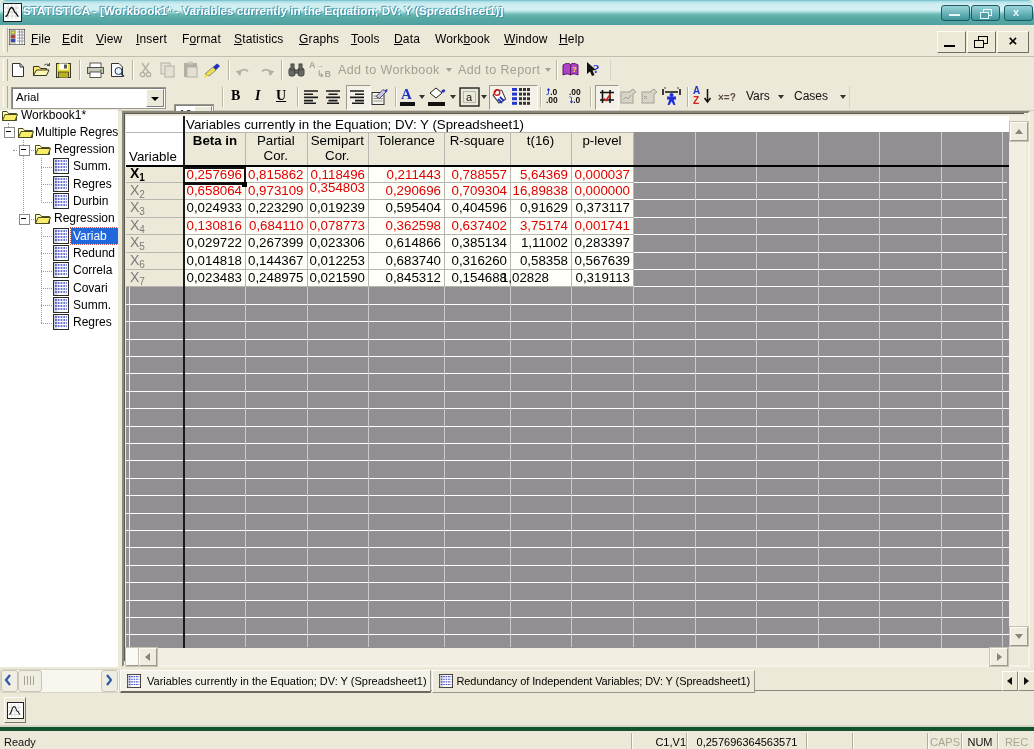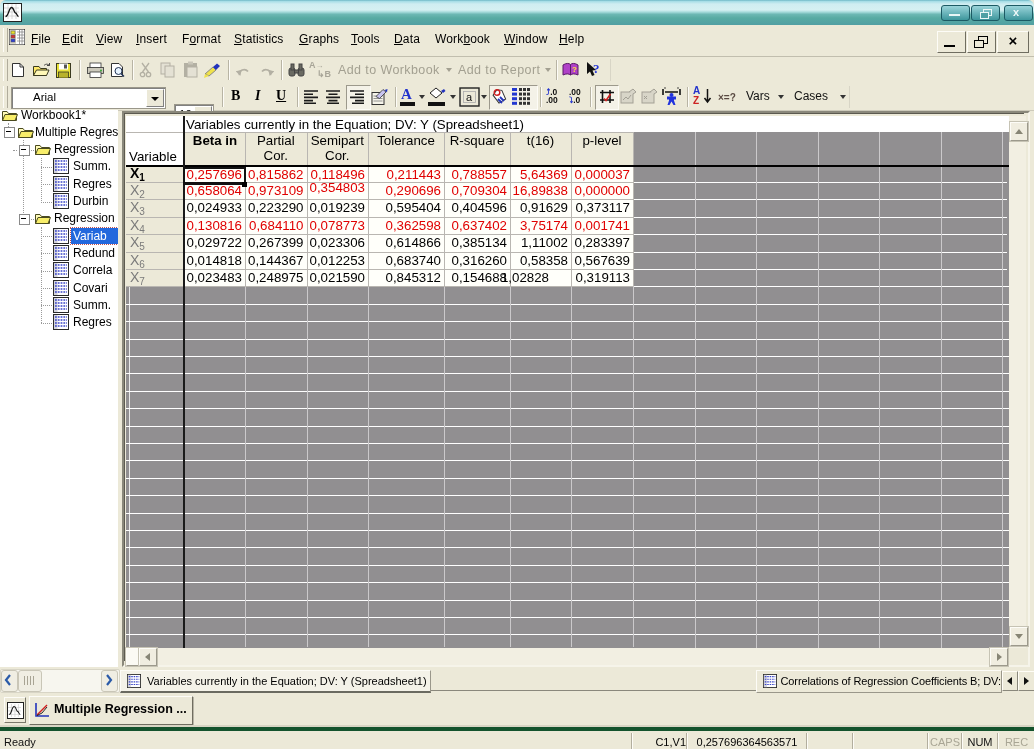--- a/index.html
+++ b/index.html
@@ -25,20 +25,21 @@
 </style></head><body>
 <div id="w">
 
 <div class="ap" id="titlebar" style="left:0;top:0;width:1034px;height:25px;background:linear-gradient(#69b4c2 0%,#a5dde6 5%,#cfedf1 16%,#d5f0f2 40%,#a8dcdc 48%,#6db8b4 57%,#58aba3 72%,#519fa3 100%);border-radius:6px 6px 0 0"></div>
 <div class="ap" style="left:3px;top:3px;width:17px;height:17px;background:#fff;border:1px solid #222">
  <svg width="15" height="15" viewBox="0 0 15 15">
   <path d="M0 4 H15 M0 8 H15 M0 12 H15 M4 0 V15 M8 0 V15 M12 0 V15" stroke="#c8c8c8" stroke-width="0.7"></path>
   <path d="M1.5 12.5 C4.5 12.5 5 3.5 7.5 3.5 C10 3.5 10 9 11.5 9 C13 9 13 12.5 14.5 12.5" stroke="#111" stroke-width="1.3" fill="none"></path>
  </svg>
 </div>
+<div class="ap" style="left:23px;top:4px;font-size:11.7px;font-weight:bold;color:#fff;text-shadow:1px 1px 1px #3a93a8,-1px -1px 1px #3a93a8;white-space:nowrap">STATISTICA - [Workbook1* - Variables currently in the Equation; DV: Y (Spreadsheet1)]</div>
 
 <div class="ap" style="left:941px;top:5px;width:27px;height:14px;border-radius:3px;border:1px solid #1c5a64;background:linear-gradient(#9ad4da,#3d969c)">
       <div class="ap" style="left:7px;top:8px;width:11px;height:2px;background:#e8f6f6"></div>
     </div>
 <div class="ap" style="left:971px;top:5px;width:27px;height:14px;border-radius:3px;border:1px solid #1c5a64;background:linear-gradient(#9ad4da,#3d969c)">
       <div class="ap" style="left:11px;top:3px;width:7px;height:5px;border:1px solid #e8f6f6"></div>
       <div class="ap" style="left:8px;top:6px;width:7px;height:5px;border:1px solid #e8f6f6;background:#4da0a4"></div>
     </div>
 <div class="ap" style="left:1004px;top:5px;width:27px;height:14px;border-radius:3px;border:1px solid #1c5a64;background:linear-gradient(#9ad4da,#3d969c)">
       <div class="ap" style="left:8px;top:1px;color:#eef8f8;font-size:11px;font-weight:bold;line-height:11px">x</div>
@@ -165,21 +166,21 @@
  <div class="ap" style="left:584px;top:4px"><svg width="18" height="18">
           <path d="M3 1 L3 13 L6 10.5 L8 15 L10.5 14 L8.5 9.5 L12 9 Z" fill="#111"></path>
           <text x="9" y="12" font-size="13" fill="#2637d8" font-weight="bold" font-family="Liberation Serif">?</text>
         </svg></div>
  <div class="ap" style="left:610px;top:2px;width:1px;height:22px;background:#d8d5c6"></div>
 </div>
 
 <div class="ap" id="tb2" style="left:0;top:84px;width:1034px;height:26px;background:#ece9d8;border-bottom:1px solid #cdcaba">
  <div class="grip" style="left:3px;top:2px;height:22px"></div>
  <div class="combo" style="left:11px;top:3px;width:153px;height:20px">
-        <div style="font-size:11.5px;line-height:18px;padding-left:21px">Arial</div>
+        <div style="font-size:11.5px;line-height:18px;padding-left:4px">Arial</div>
         <div class="dd">
           <div class="arr-dn"></div>
         </div>
       </div>
  <div class="combo" style="left:174px;top:20px;width:38px;height:20px">
         <div style="font-size:11.5px;line-height:18px;padding-left:4px">10</div>
         <div class="dd">
           <div class="arr-dn"></div>
         </div>
       </div>
@@ -602,52 +603,44 @@
  <div class="tab" style="left:120px;width:309px;background:#f4f2e8;border-bottom:2px solid #6a6a60;height:20px">
   <svg width="14" height="14" viewBox="0 0 16 16" style="position:absolute;left:6px;top:3px">
           <rect x="0.5" y="0.5" width="15" height="15" fill="#fff" stroke="#2a2a2a"></rect>
           <rect x="1" y="1" width="3.5" height="14" fill="#d4d4dc"></rect>
           <g stroke="#3a45c8" stroke-width="1.3" stroke-dasharray="1.8,1">
             <path d="M2 3 H14 M2 6 H14 M2 9 H14 M2 12 H14"></path>
           </g>
         </svg>
   <span style="margin-left:26px">Variables currently in the Equation; DV: Y (Spreadsheet1)</span>
  </div>
- <div class="tab" style="left:756px;width:244px">
+ <div class="tab" style="left:432px;width:321px">
   <svg width="14" height="14" viewBox="0 0 16 16" style="position:absolute;left:6px;top:3px">
           <rect x="0.5" y="0.5" width="15" height="15" fill="#fff" stroke="#2a2a2a"></rect>
           <rect x="1" y="1" width="3.5" height="14" fill="#d4d4dc"></rect>
           <g stroke="#3a45c8" stroke-width="1.3" stroke-dasharray="1.8,1">
             <path d="M2 3 H14 M2 6 H14 M2 9 H14 M2 12 H14"></path>
           </g>
         </svg>
-  <span style="margin-left:23.5px;letter-spacing:-0.1px">Correlations of Regression Coefficients B; DV:</span>
+  <span style="margin-left:23.5px;letter-spacing:-0.1px">Redundancy of Independent Variables; DV: Y (Spreadsheet1)</span>
  </div>
  <div class="tbtn" style="left:1002px;top:3px;width:14px;height:18px">
         <div class="ap" style="left:4px;top:5px;width:0;height:0;border-top:4px solid transparent;border-bottom:4px solid transparent;border-right:5px solid #111"></div>
       </div>
  <div class="tbtn" style="left:1018px;top:3px;width:15px;height:18px">
         <div class="ap" style="left:5px;top:5px;width:0;height:0;border-top:4px solid transparent;border-bottom:4px solid transparent;border-left:5px solid #111"></div>
       </div>
 </div>
 
 <div class="ap" id="wbbar" style="left:0;top:693px;width:1034px;height:34px;background:#ece9d8">
  <div class="ap" style="left:4px;top:4px;width:20px;height:24px;background:#ece9d8;border:1px solid #7a786b;border-top-color:#fdfcf7;border-left-color:#fdfcf7">
   <div class="ap" style="left:2px;top:4px;width:15px;height:15px;background:#fff;border:1px solid #222"><svg width="13" height="13" viewBox="0 0 15 15">
             <path d="M0 4 H15 M0 8 H15 M0 12 H15 M4 0 V15 M8 0 V15 M12 0 V15" stroke="#c8c8c8" stroke-width="0.7"></path>
             <path d="M1.5 12 C4 12 4.5 3 7 3 C9.5 3 9.5 8.5 11 8.5 C12.5 8.5 12.5 12 14 12" stroke="#111" stroke-width="1.2" fill="none"></path>
           </svg></div>
- </div>
- <div class="ap" style="left:29px;top:3px;width:162px;height:27px;background:#ece9d8;border:1px solid;border-color:#fdfcf7 #6f6d60 #6f6d60 #fdfcf7;box-shadow:1px 1px 0 #b8b5a6">
-  <svg width="16" height="16" style="position:absolute;left:4px;top:5px">
-          <path d="M2 1 V14 H15" stroke="#2233bb" stroke-width="1.6" fill="none"></path>
-          <path d="M3 13 L13 3" stroke="#d02020" stroke-width="1.4"></path>
-          <path d="M3 13.5 L8 11 L13 5" stroke="#111" stroke-width="0.9" fill="none"></path>
-        </svg>
-  <div class="ap" style="left:24px;top:5px;font-size:12.5px;font-weight:bold;white-space:nowrap">Multiple Regression ...</div>
  </div>
 </div>
 
 <div class="ap" id="statusbar" style="left:0;top:727px;width:1034px;height:22px;background:#ece9d8;border-top:4px solid #14532d;box-shadow:0 -2px 0 #d8d5c4">
  <div class="sf" style="left:4px;top:1px;color:#111">Ready</div>
  <div class="ap" style="left:631px;top:2px;width:1px;height:18px;background:#b2ae9e;box-shadow:1px 0 0 #fdfcf7"></div>
  <div class="sf" style="left:633px;top:1px;width:53px;text-align:right">C1,V1</div>
  <div class="ap" style="left:686px;top:2px;width:1px;height:18px;background:#b2ae9e;box-shadow:1px 0 0 #fdfcf7"></div>
  <div class="sf" style="left:688px;top:1px;width:118px;text-align:center">0,257696364563571</div>
  <div class="ap" style="left:806px;top:2px;width:1px;height:18px;background:#b2ae9e;box-shadow:1px 0 0 #fdfcf7"></div>

